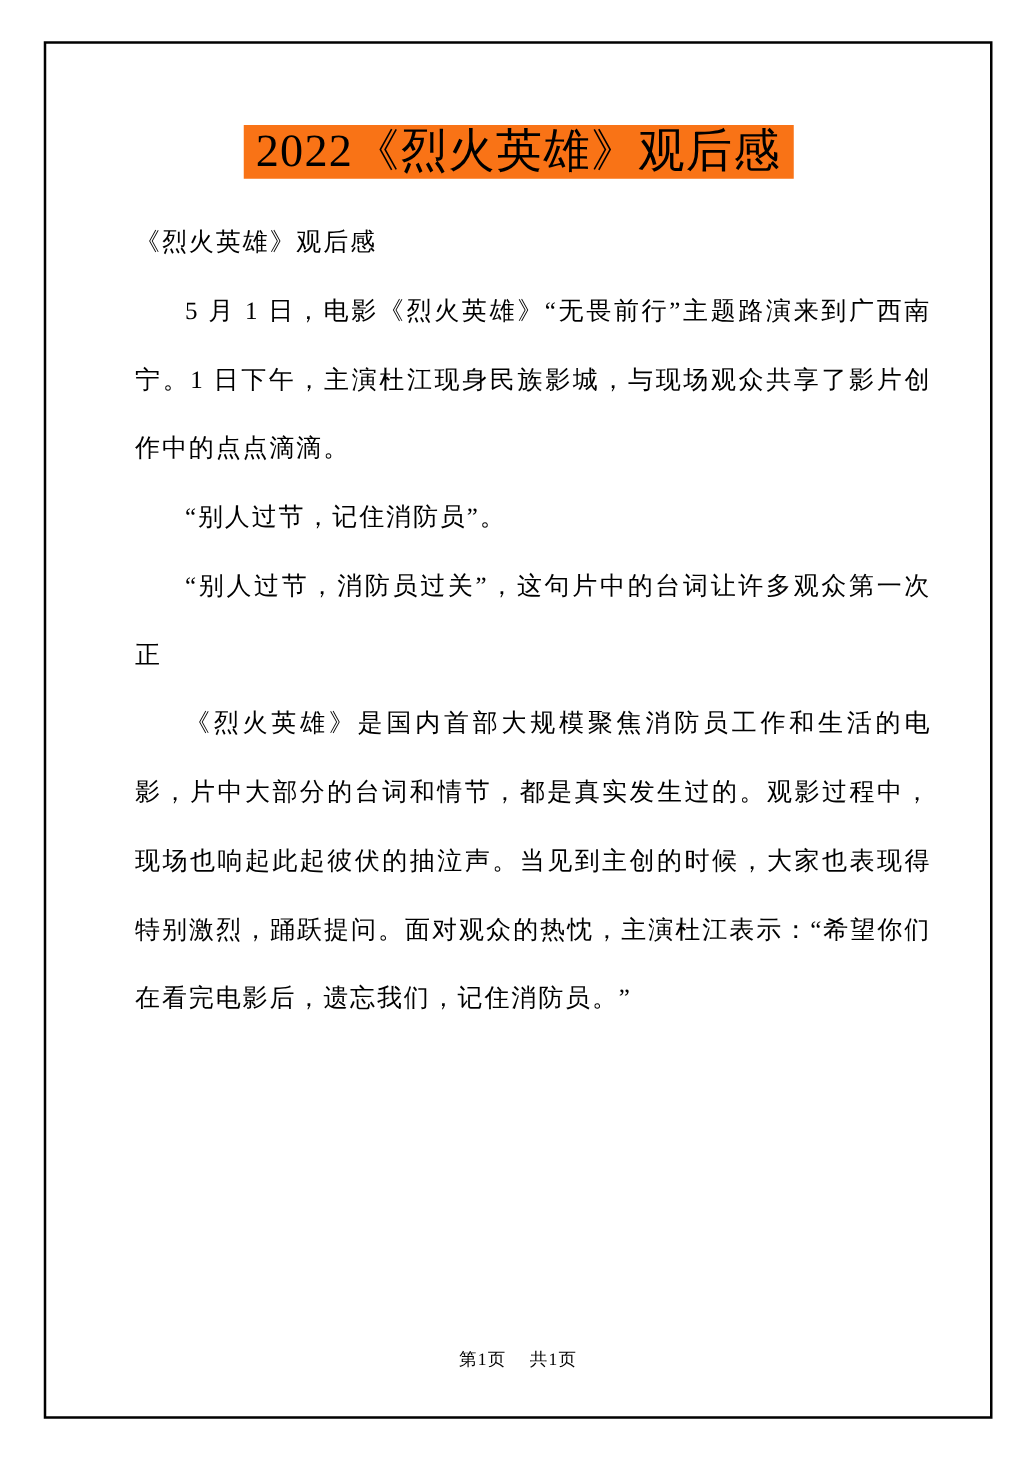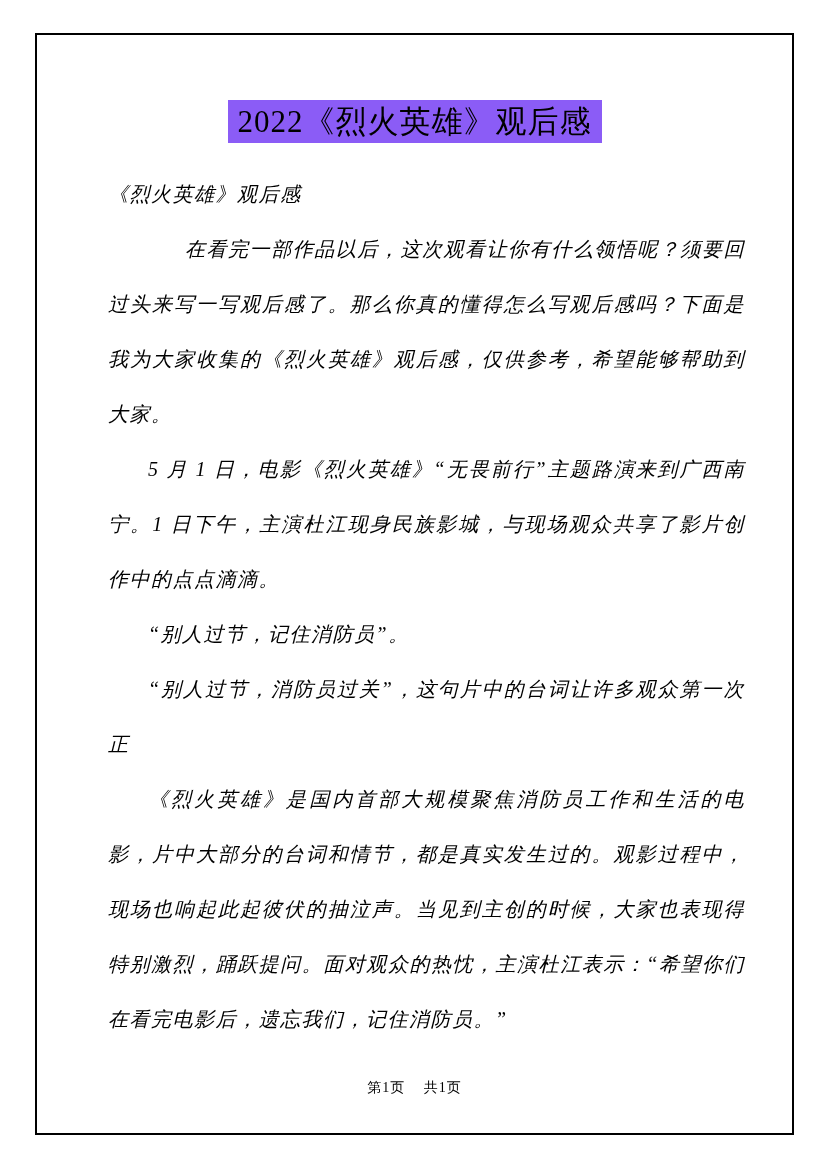--- a/index.html
+++ b/index.html
@@ -23,40 +23,39 @@
     box-sizing: border-box;
     border: 2px solid #000000;
     background: #ffffff;
   }
   .title-row {
     text-align: center;
     margin-top: 65px;
   }
   .title-highlight {
     display: inline-block;
-    background: #8b5cf6;
-    font-size: 31px;
+    background: #f97316;
+    font-size: 37px;
     line-height: 43px;
     padding: 0 10px;
     letter-spacing: 1px;
     font-weight: normal;
     white-space: nowrap;
   }
   .content {
     margin: 24px 47px 0 71px;
     font-size: 20px;
     line-height: 55px;
     letter-spacing: 1.5px;
     text-align: justify;
     word-break: break-all;
   }
   .content p {
     margin: 0;
     padding: 0;
-    font-style: italic;
   }
   .indent {
     text-indent: 40px;
   }
   .indent-lg {
     text-indent: 77px;
   }
   .gap-before {
     margin-top: 55px !important;
   }
@@ -78,21 +77,20 @@
 <body>
 
 <div class="page">
 
   <div class="title-row">
     <span class="title-highlight">2022《烈火英雄》观后感</span>
   </div>
 
   <div class="content">
     <p>《烈火英雄》观后感</p>
-    <p class="indent-lg">在看完一部作品以后，这次观看让你有什么领悟呢？须要回过头来写一写观后感了。那么你真的懂得怎么写观后感吗？下面是我为大家收集的《烈火英雄》观后感，仅供参考，希望能够帮助到大家。</p>
     <p class="indent">5 月 1 日，电影《烈火英雄》“无畏前行”主题路演来到广西南宁。1 日下午，主演杜江现身民族影城，与现场观众共享了影片创作中的点点滴滴。</p>
     <p class="indent">“别人过节，记住消防员”。</p>
     <p class="indent">“别人过节，消防员过关”，这句片中的台词让许多观众第一次正</p>
     <p class="indent">《烈火英雄》是国内首部大规模聚焦消防员工作和生活的电影，片中大部分的台词和情节，都是真实发生过的。观影过程中，现场也响起此起彼伏的抽泣声。当见到主创的时候，大家也表现得特别激烈，踊跃提问。面对观众的热忱，主演杜江表示：“希望你们在看完电影后，遗忘我们，记住消防员。”</p>
   </div>
 
   <div class="footer">
     <span class="pagenum">第1页</span>
     <span class="pagenum">共1页</span>
   </div>

